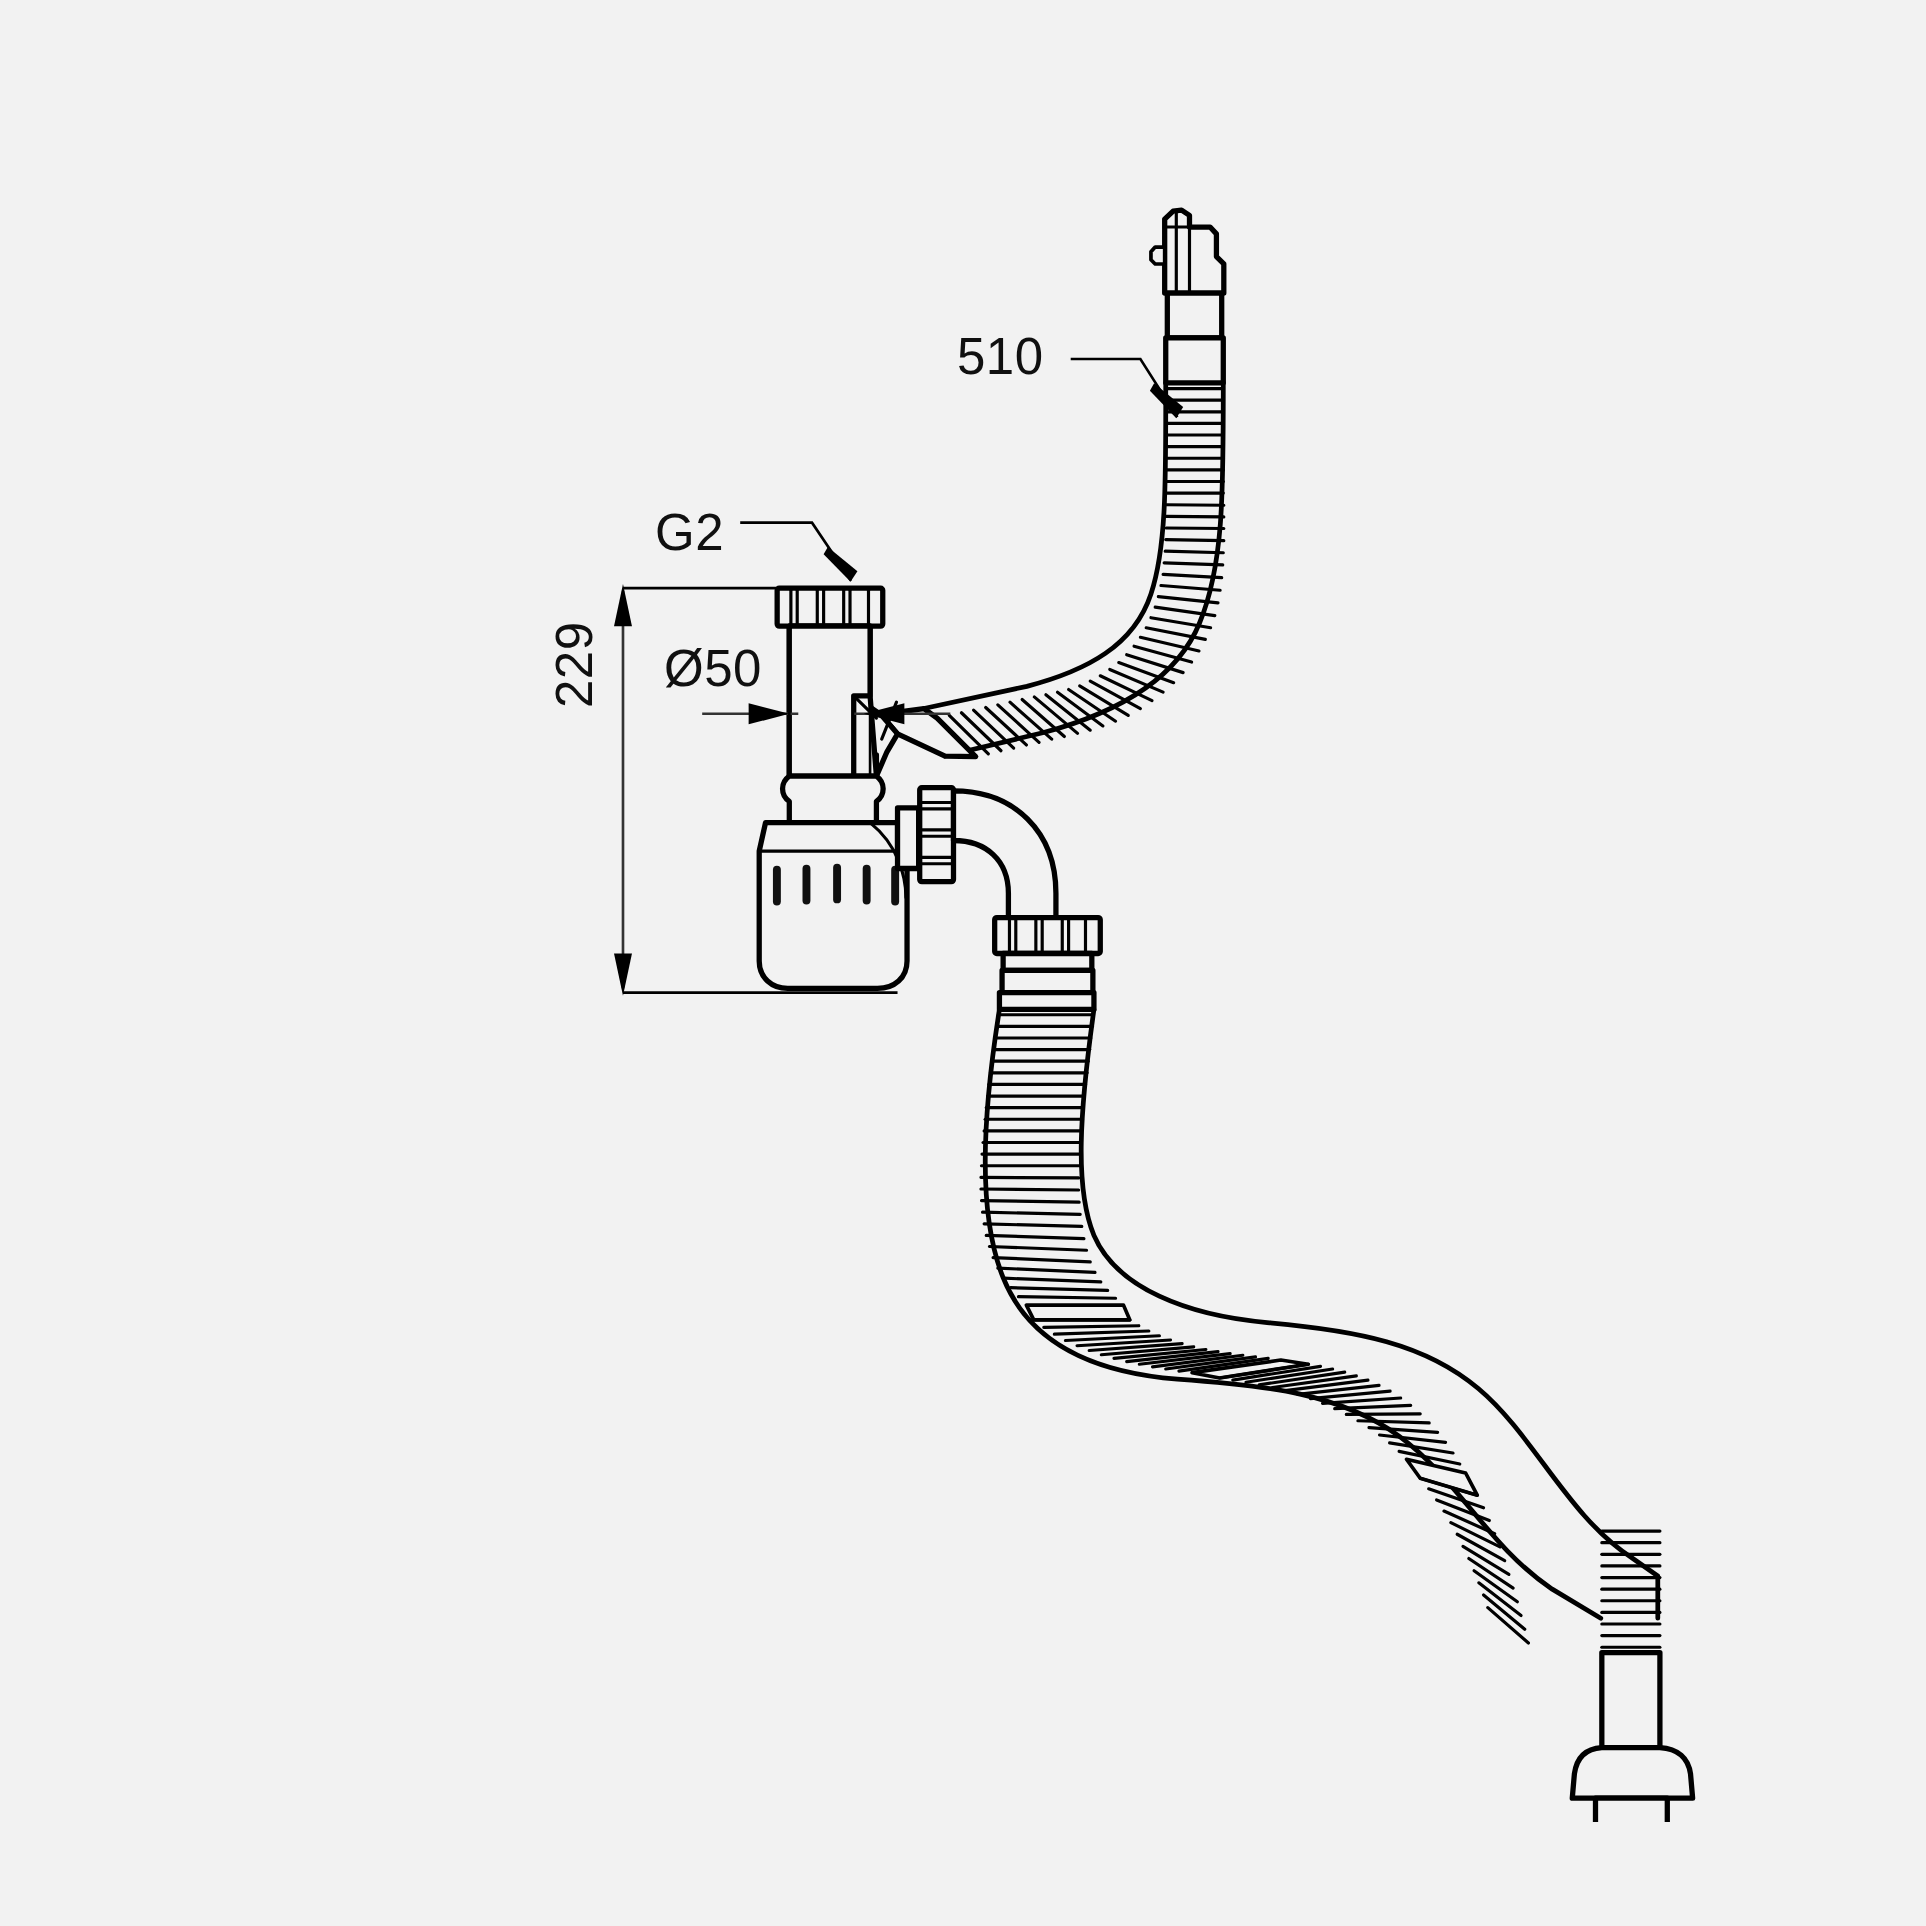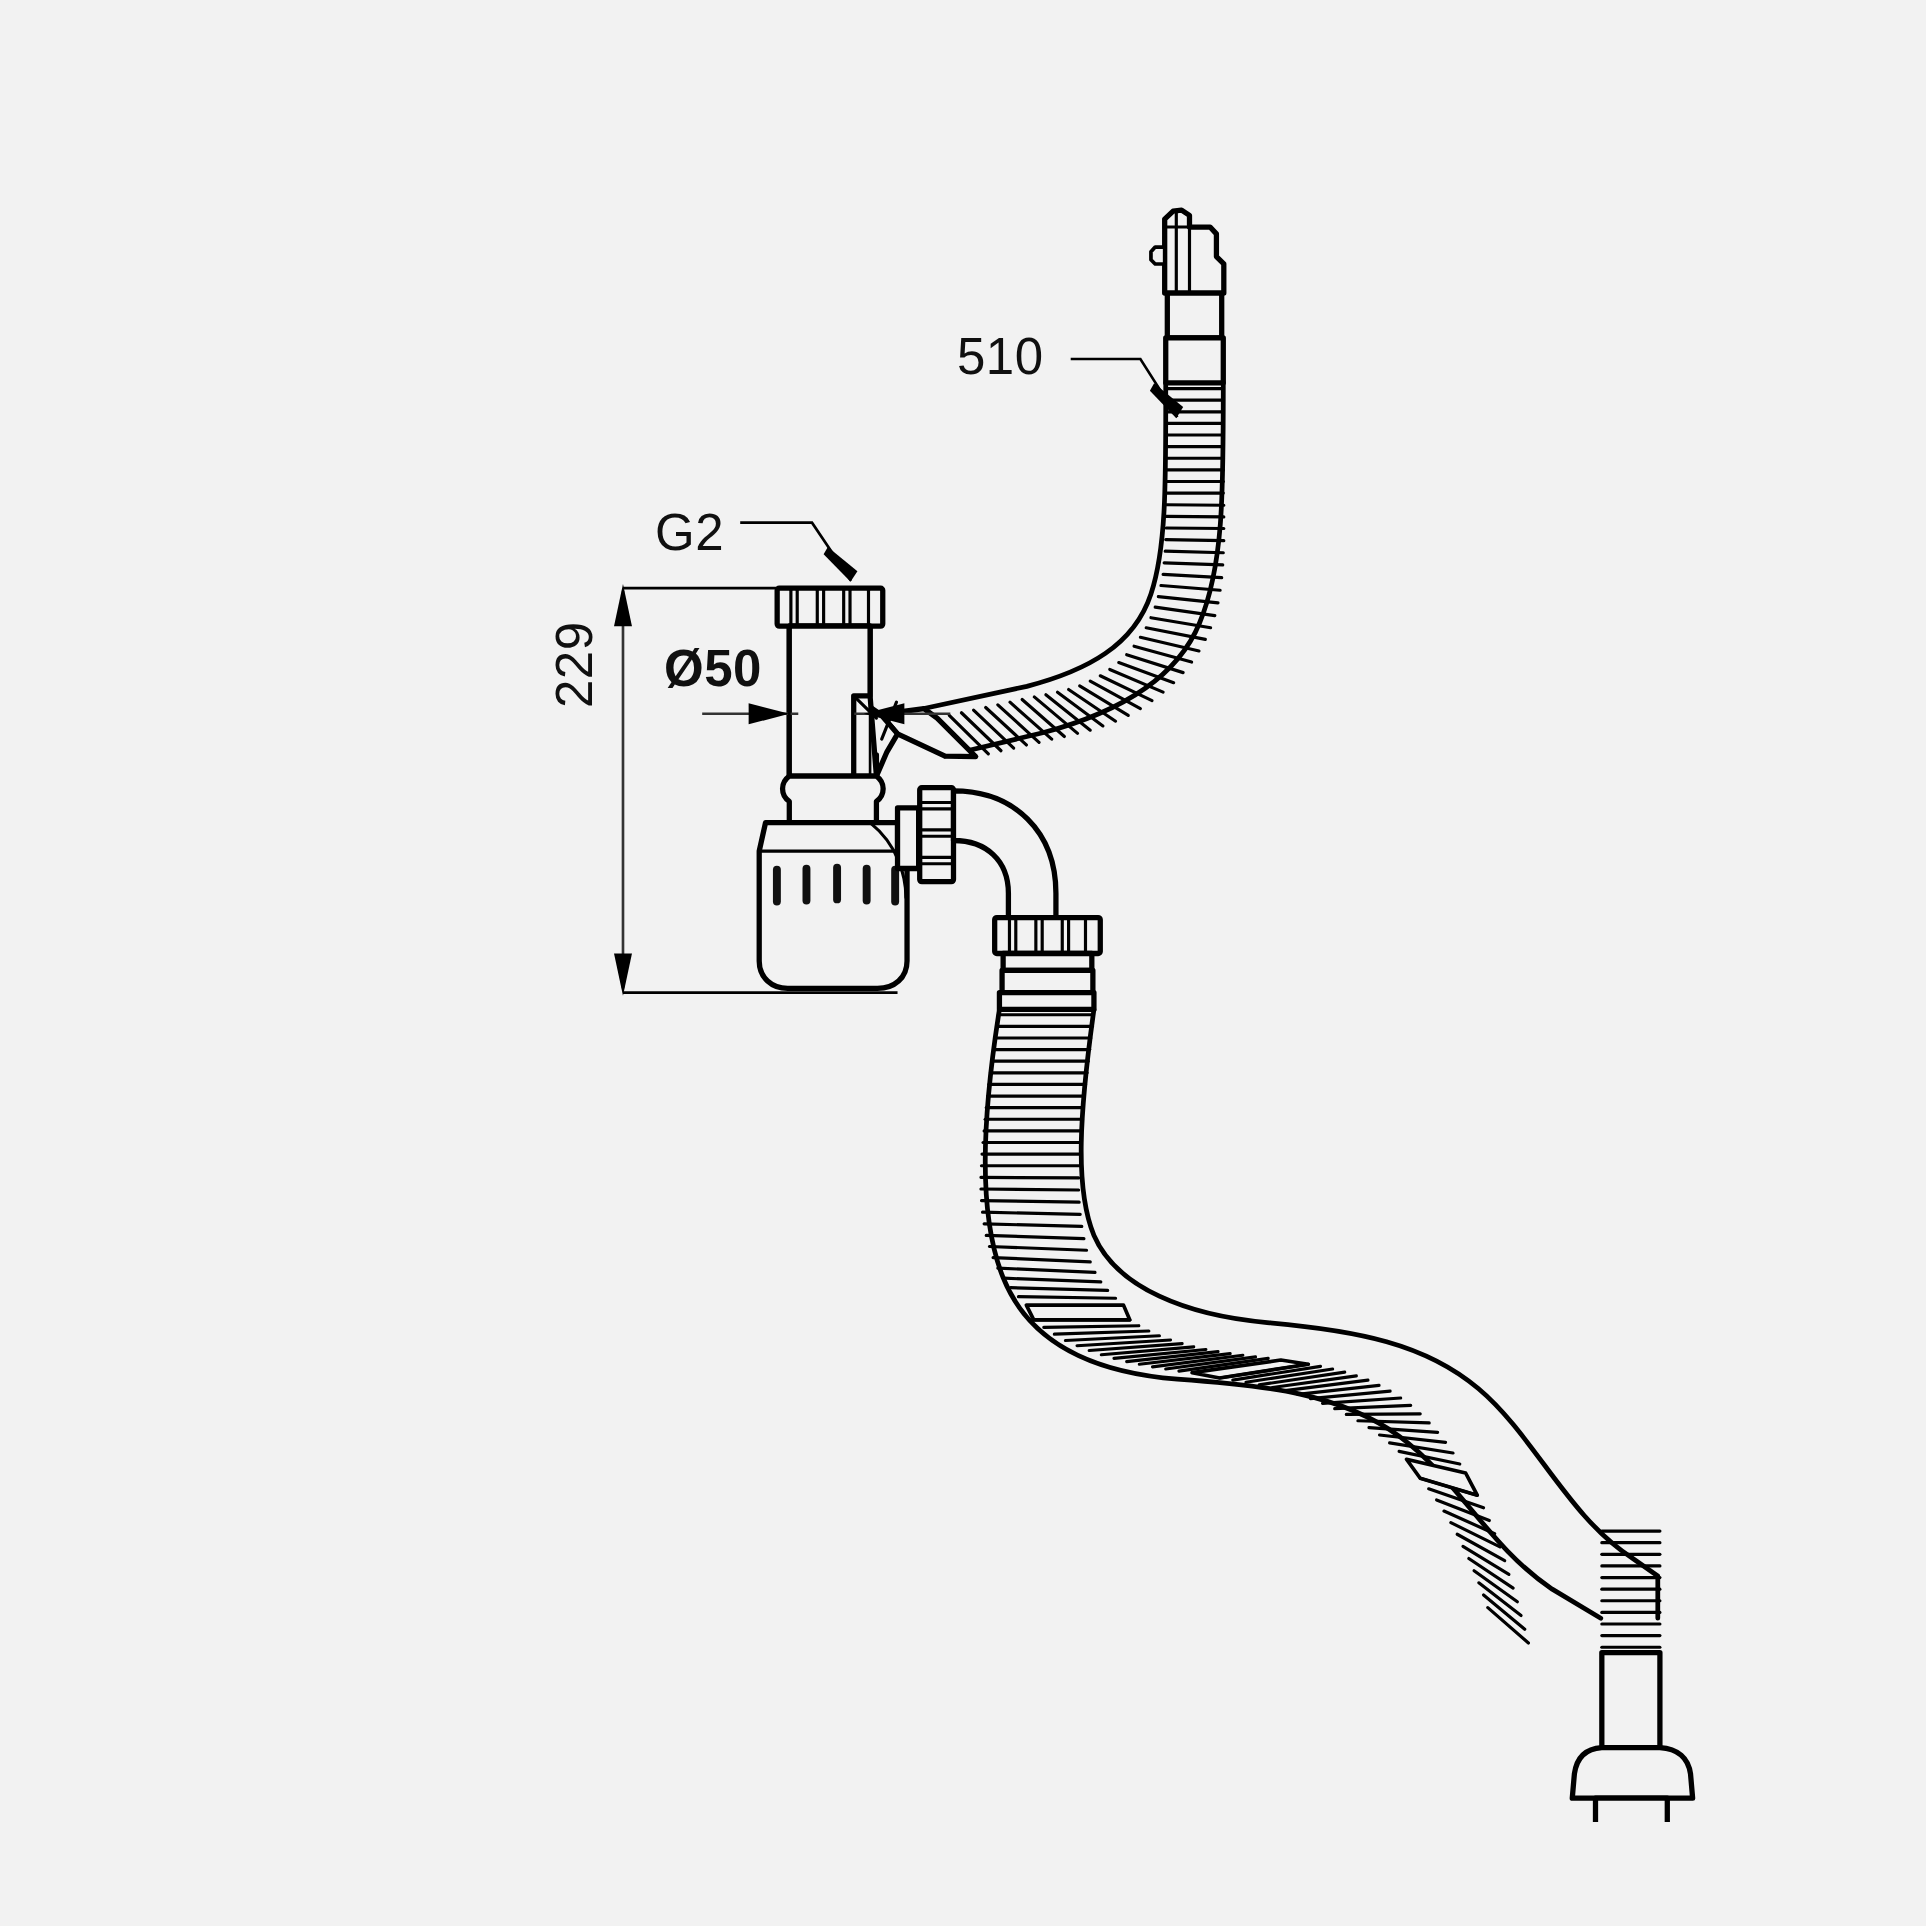--- a/index.html
+++ b/index.html
@@ -27,21 +27,21 @@
   .dim-text {
     position: absolute;
     color: #101010;
     font-family: "Liberation Sans", sans-serif;
     font-weight: 400;
     white-space: nowrap;
     user-select: none;
   }
   #label-510 { left: 957px; top: 327px;  font-size: 51px; letter-spacing: 0.5px; }
   #label-g2  { left: 655px; top: 503px;  font-size: 51px; letter-spacing: 0.5px; }
-  #label-d50 { left: 664px; top: 639px; font-size: 51px; letter-spacing: 0.5px; font-weight: bold; }
+  #label-d50 { left: 664px; top: 639px; font-size: 51px; letter-spacing: 0.5px; }
   #label-229 {
     left: 545px; top: 708px; font-size: 51px; letter-spacing: 0.5px;
     transform: rotate(-90deg);
     transform-origin: left top;
   }
 </style>
 </head>
 <body>
 
 <div id="stage">

